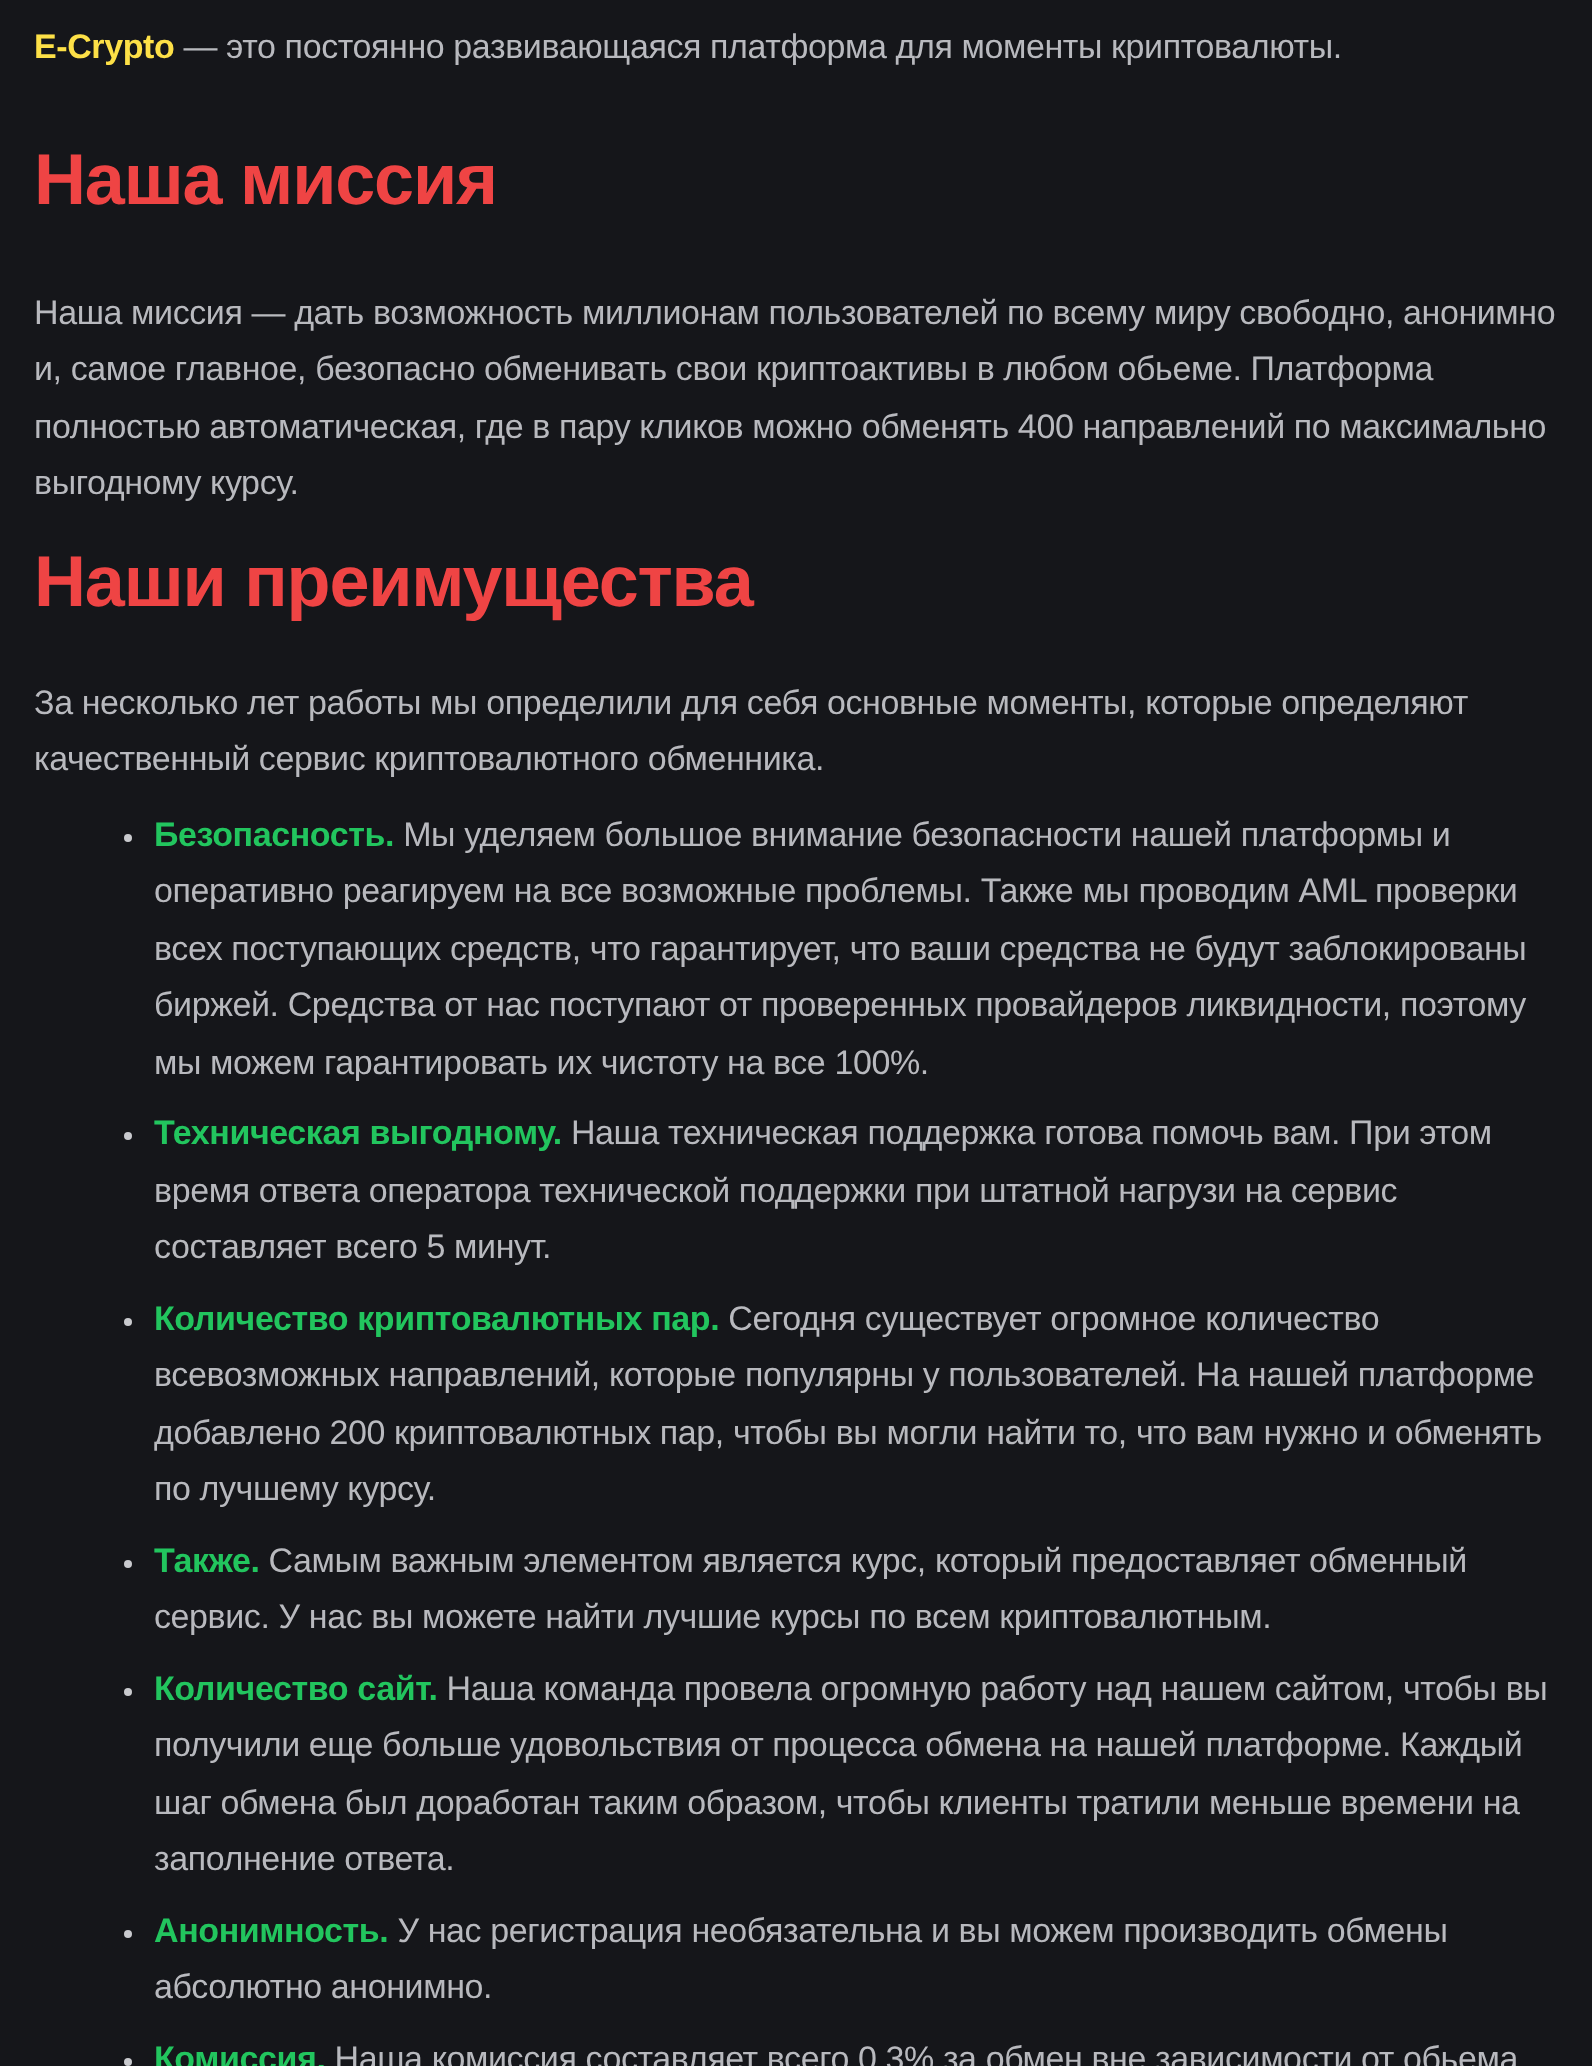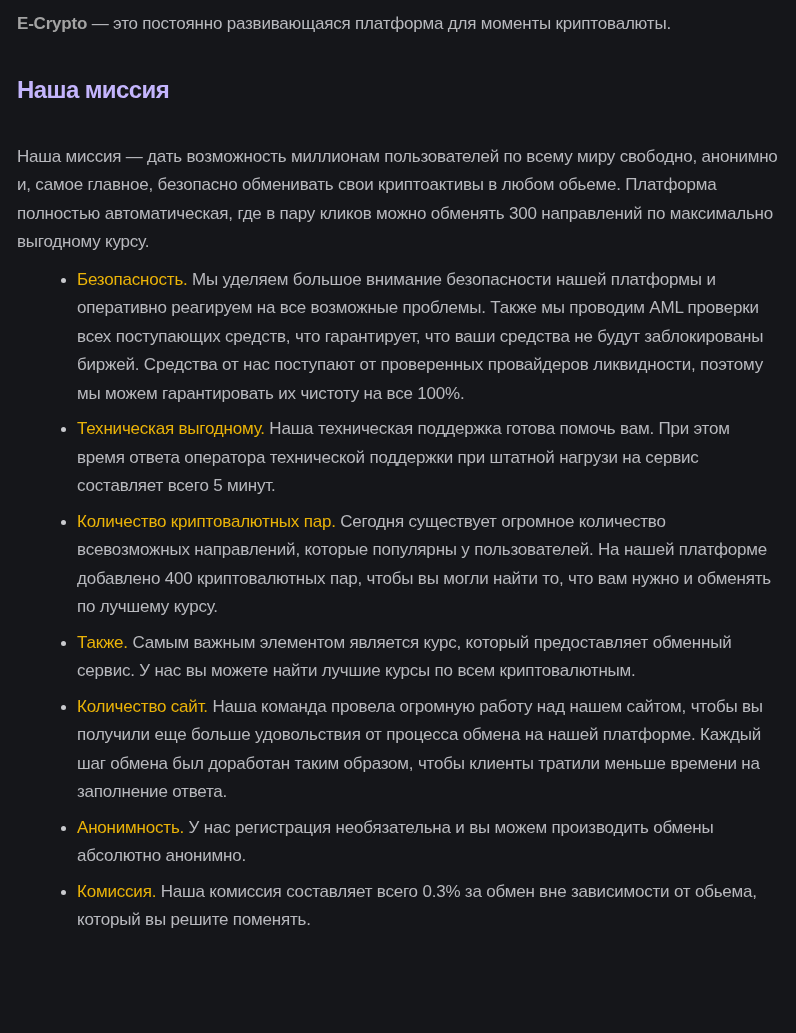--- a/index.html
+++ b/index.html
@@ -17,26 +17,26 @@
     color: #b8b9be;
     letter-spacing: -0.2px;
     overflow: hidden;
   }
   .intro {
     margin: 0;
     font-size: 17px;
     line-height: 28.5px;
   }
   .intro strong {
-    color: #a3a3a3;
+    color: #fde047;
     font-weight: 700;
   }
   h2 {
-    color: #c4b5fd;
-    font-size: 24px;
+    color: #ef4444;
+    font-size: 36px;
     line-height: 34px;
     font-weight: 700;
     letter-spacing: -0.6px;
   }
   .h-mission { margin: 34px 0 36px 0; }
   .h-adv     { margin: 17px 0 30px 0; }
   .body-p {
     margin: 0;
     font-size: 17px;
     line-height: 28.5px;
@@ -52,40 +52,42 @@
     line-height: 28.5px;
     margin-bottom: 7px;
     padding-left: 0;
   }
   .adv-list li::marker {
     color: #c9cace;
     font-size: 15px;
   }
   .adv-list li strong,
   .term {
-    color: #eab308;
-    font-weight: 400;
+    color: #22c55e;
+    font-weight: 700;
   }
 </style>
 </head>
 <body>
 
 <main class="page">
 
   <p class="intro"><strong>E-Crypto</strong><span> — это постоянно развивающаяся платформа для моменты криптовалюты.</span></p>
 
   <h2 class="h-mission">Наша миссия</h2>
 
-  <p class="body-p">Наша миссия — дать возможность миллионам пользователей по всему миру свободно, анонимно и, самое главное, безопасно обменивать свои криптоактивы в любом обьеме. Платформа полностью автоматическая, где в пару кликов можно обменять 300 направлений по максимально выгодному курсу.</p>
+  <p class="body-p">Наша миссия — дать возможность миллионам пользователей по всему миру свободно, анонимно и, самое главное, безопасно обменивать свои криптоактивы в любом обьеме. Платформа полностью автоматическая, где в пару кликов можно обменять 400 направлений по максимально выгодному курсу.</p>
 
+  <h2 class="h-adv">Наши преимущества</h2>
 
+  <p class="body-p lead">За несколько лет работы мы определили для себя основные моменты, которые определяют качественный сервис криптовалютного обменника.</p>
 
   <ul class="adv-list">
     <li><strong class="term">Безопасность.</strong><span> Мы уделяем большое внимание безопасности нашей платформы и оперативно реагируем на все возможные проблемы. Также мы проводим AML проверки всех поступающих средств, что гарантирует, что ваши средства не будут заблокированы биржей. Средства от нас поступают от проверенных провайдеров ликвидности, поэтому мы можем гарантировать их чистоту на все 100%.</span></li>
     <li><strong class="term">Техническая выгодному.</strong><span> Наша техническая поддержка готова помочь вам. При этом время ответа оператора технической поддержки при штатной нагрузи на сервис составляет всего 5 минут.</span></li>
-    <li><strong class="term">Количество криптовалютных пар.</strong><span> Сегодня существует огромное количество всевозможных направлений, которые популярны у пользователей. На нашей платформе добавлено 400 криптовалютных пар, чтобы вы могли найти то, что вам нужно и обменять по лучшему курсу.</span></li>
+    <li><strong class="term">Количество криптовалютных пар.</strong><span> Сегодня существует огромное количество всевозможных направлений, которые популярны у пользователей. На нашей платформе добавлено 200 криптовалютных пар, чтобы вы могли найти то, что вам нужно и обменять по лучшему курсу.</span></li>
     <li><strong class="term">Также.</strong><span> Самым важным элементом является курс, который предоставляет обменный сервис. У нас вы можете найти лучшие курсы по всем криптовалютным.</span></li>
     <li><strong class="term">Количество сайт.</strong><span> Наша команда провела огромную работу над нашем сайтом, чтобы вы получили еще больше удовольствия от процесса обмена на нашей платформе. Каждый шаг обмена был доработан таким образом, чтобы клиенты тратили меньше времени на заполнение ответа.</span></li>
     <li><strong class="term">Анонимность.</strong><span> У нас регистрация необязательна и вы можем производить обмены абсолютно анонимно.</span></li>
     <li><strong class="term">Комиссия.</strong><span> Наша комиссия составляет всего 0.3% за обмен вне зависимости от обьема, который вы решите поменять.</span></li>
   </ul>
 
 </main>
 
 </body></html>

